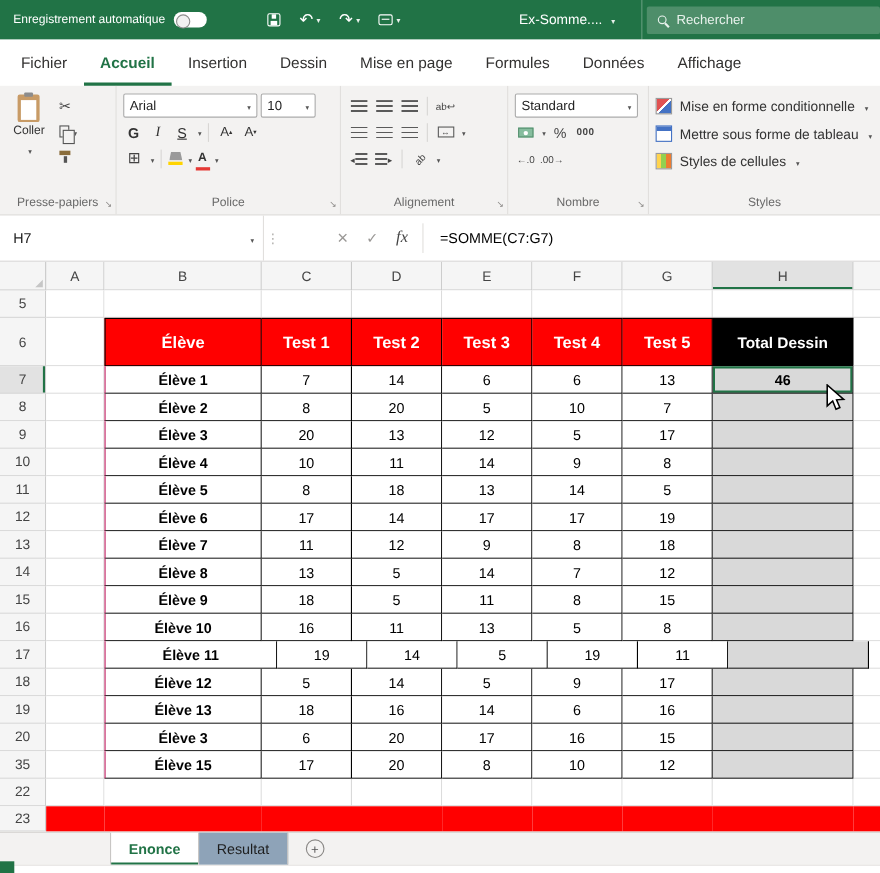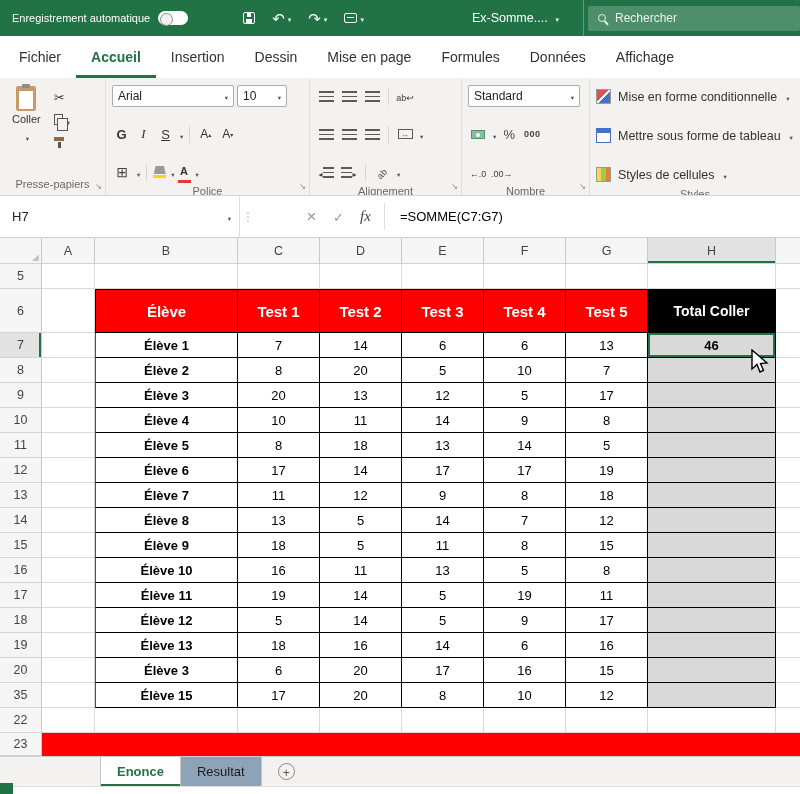--- a/index.html
+++ b/index.html
@@ -38,21 +38,21 @@
 .ribbon{height:118px;background:#f3f2f1;display:flex;border-bottom:1px solid #d8d6d4;overflow:hidden}
 .grp{position:relative;display:flex;flex-direction:column;border-right:1px solid #e1dfdd;flex:none;overflow:hidden}
 .grp.styles{flex:1;border-right:none}
 .grp-body{flex:1;padding:6px 6px 0}
 .grp-label{height:18px;font-size:11px;color:#696969;text-align:center;line-height:15px}
 .launch{position:absolute;right:3px;bottom:3px;color:#8a8886;line-height:1}
 .launch::before{content:"↘";font-size:8px}
 .chev{margin-left:2px}
 .chev::before{content:"▾";font-size:6.5px;color:#555}
 .sep{width:1px;height:17px;background:#d8d6d4;margin:0 3px;flex:none}
-.rib-rows{display:flex;flex-direction:column;gap:14px}
+.rib-rows{display:flex;flex-direction:column;gap:0}
 .rib-row{display:flex;align-items:center;gap:3px;height:24px}
 .combo{background:#fff;border:1px solid #ababab;height:22px;display:flex;align-items:center;justify-content:space-between;padding:0 5px;font-size:12px;color:#222;border-radius:2px;overflow:hidden;white-space:nowrap}
 .icobtn{min-width:20px;height:20px;display:flex;align-items:center;justify-content:center;color:#444}
 .fbtn{width:19px;height:20px;display:flex;align-items:center;justify-content:center;font-size:13px;color:#333}
 .fbtn.b{font-weight:bold}
 .fbtn.i{font-style:italic;font-family:"Liberation Serif",serif}
 .fbtn.u{text-decoration:underline}
 .afont::before{content:"A";font-size:12px;color:#333}
 .afont.up::after{content:"▴";font-size:6px;vertical-align:super;color:#333}
 .afont.dn::after{content:"▾";font-size:6px;vertical-align:super;color:#333}
@@ -409,21 +409,21 @@
       </div>
       <div class="grow" style="height: 44px;">
         <div class="c gut" style="width: 42px;">6</div>
         <div class="c g" style="width: 53px;"></div>
         <div class="c th first" style="width: 143px;">Élève</div>
         <div class="c th" style="width: 82px;">Test 1</div>
         <div class="c th" style="width: 82px;">Test 2</div>
         <div class="c th" style="width: 82px;">Test 3</div>
         <div class="c th" style="width: 82px;">Test 4</div>
         <div class="c th" style="width: 82px;">Test 5</div>
-        <div class="c th total" style="width: 128px;">Total Coller</div>
+        <div class="c th total" style="width: 128px;">Total Dessin</div>
         <div class="c g" style="width: 26px;"></div>
       </div>
       <div class="grow" style="height: 25px;">
         <div class="c gut hlr" style="width: 42px;">7</div>
         <div class="c g" style="width: 53px;"></div>
         <div class="c td first name" style="width: 143px;">Élève 1</div>
         <div class="c td" style="width: 82px;">7</div>
         <div class="c td" style="width: 82px;">14</div>
         <div class="c td" style="width: 82px;">6</div>
         <div class="c td" style="width: 82px;">6</div>
@@ -535,21 +535,21 @@
         <div class="c td" style="width: 82px;">11</div>
         <div class="c td" style="width: 82px;">13</div>
         <div class="c td" style="width: 82px;">5</div>
         <div class="c td" style="width: 82px;">8</div>
         <div class="c td tot" style="width: 128px;"></div>
         <div class="c g" style="width: 26px;"></div>
       </div>
       <div class="grow" style="height: 25px;">
         <div class="c gut" style="width: 42px;">17</div>
         <div class="c g" style="width: 53px;"></div>
-        <div class="c td first name" style="width: 143px;">Élève 11</div>
+        <div class="c td first name" style="width: 157px;">Élève 11</div>
         <div class="c td" style="width: 82px;">19</div>
         <div class="c td" style="width: 82px;">14</div>
         <div class="c td" style="width: 82px;">5</div>
         <div class="c td" style="width: 82px;">19</div>
         <div class="c td" style="width: 82px;">11</div>
         <div class="c td tot" style="width: 128px;"></div>
         <div class="c g" style="width: 26px;"></div>
       </div>
       <div class="grow" style="height: 25px;">
         <div class="c gut" style="width: 42px;">18</div>

